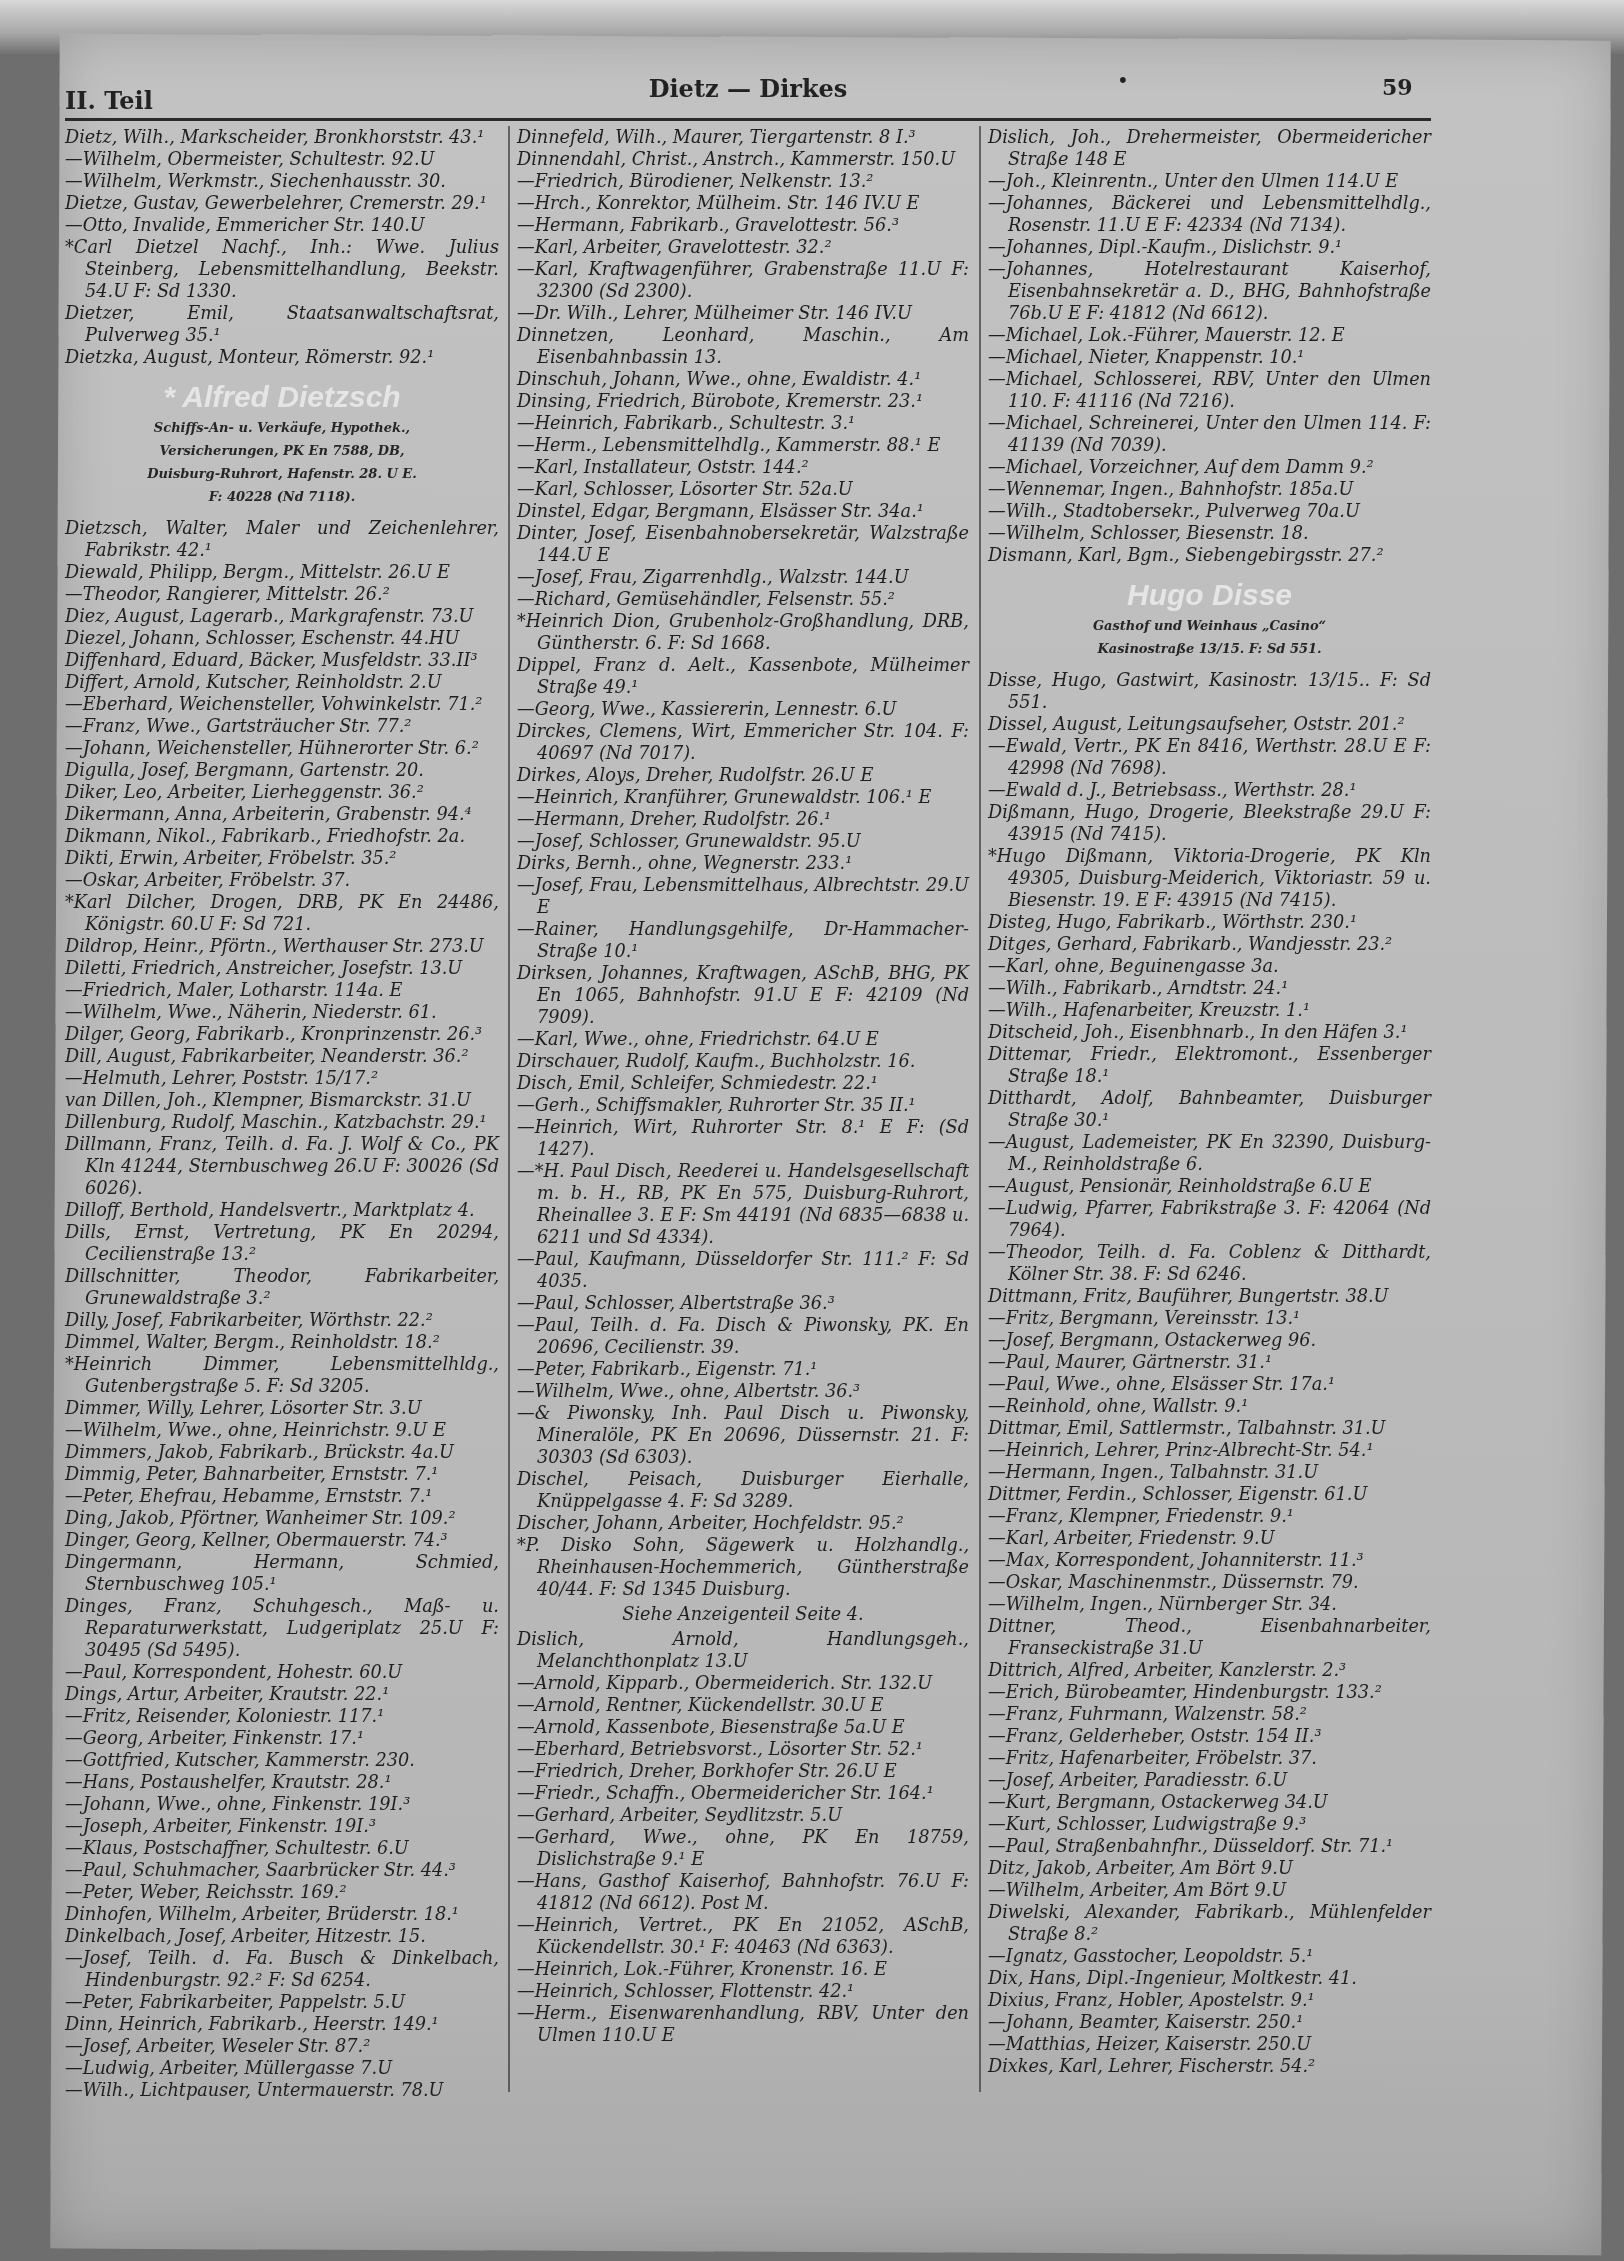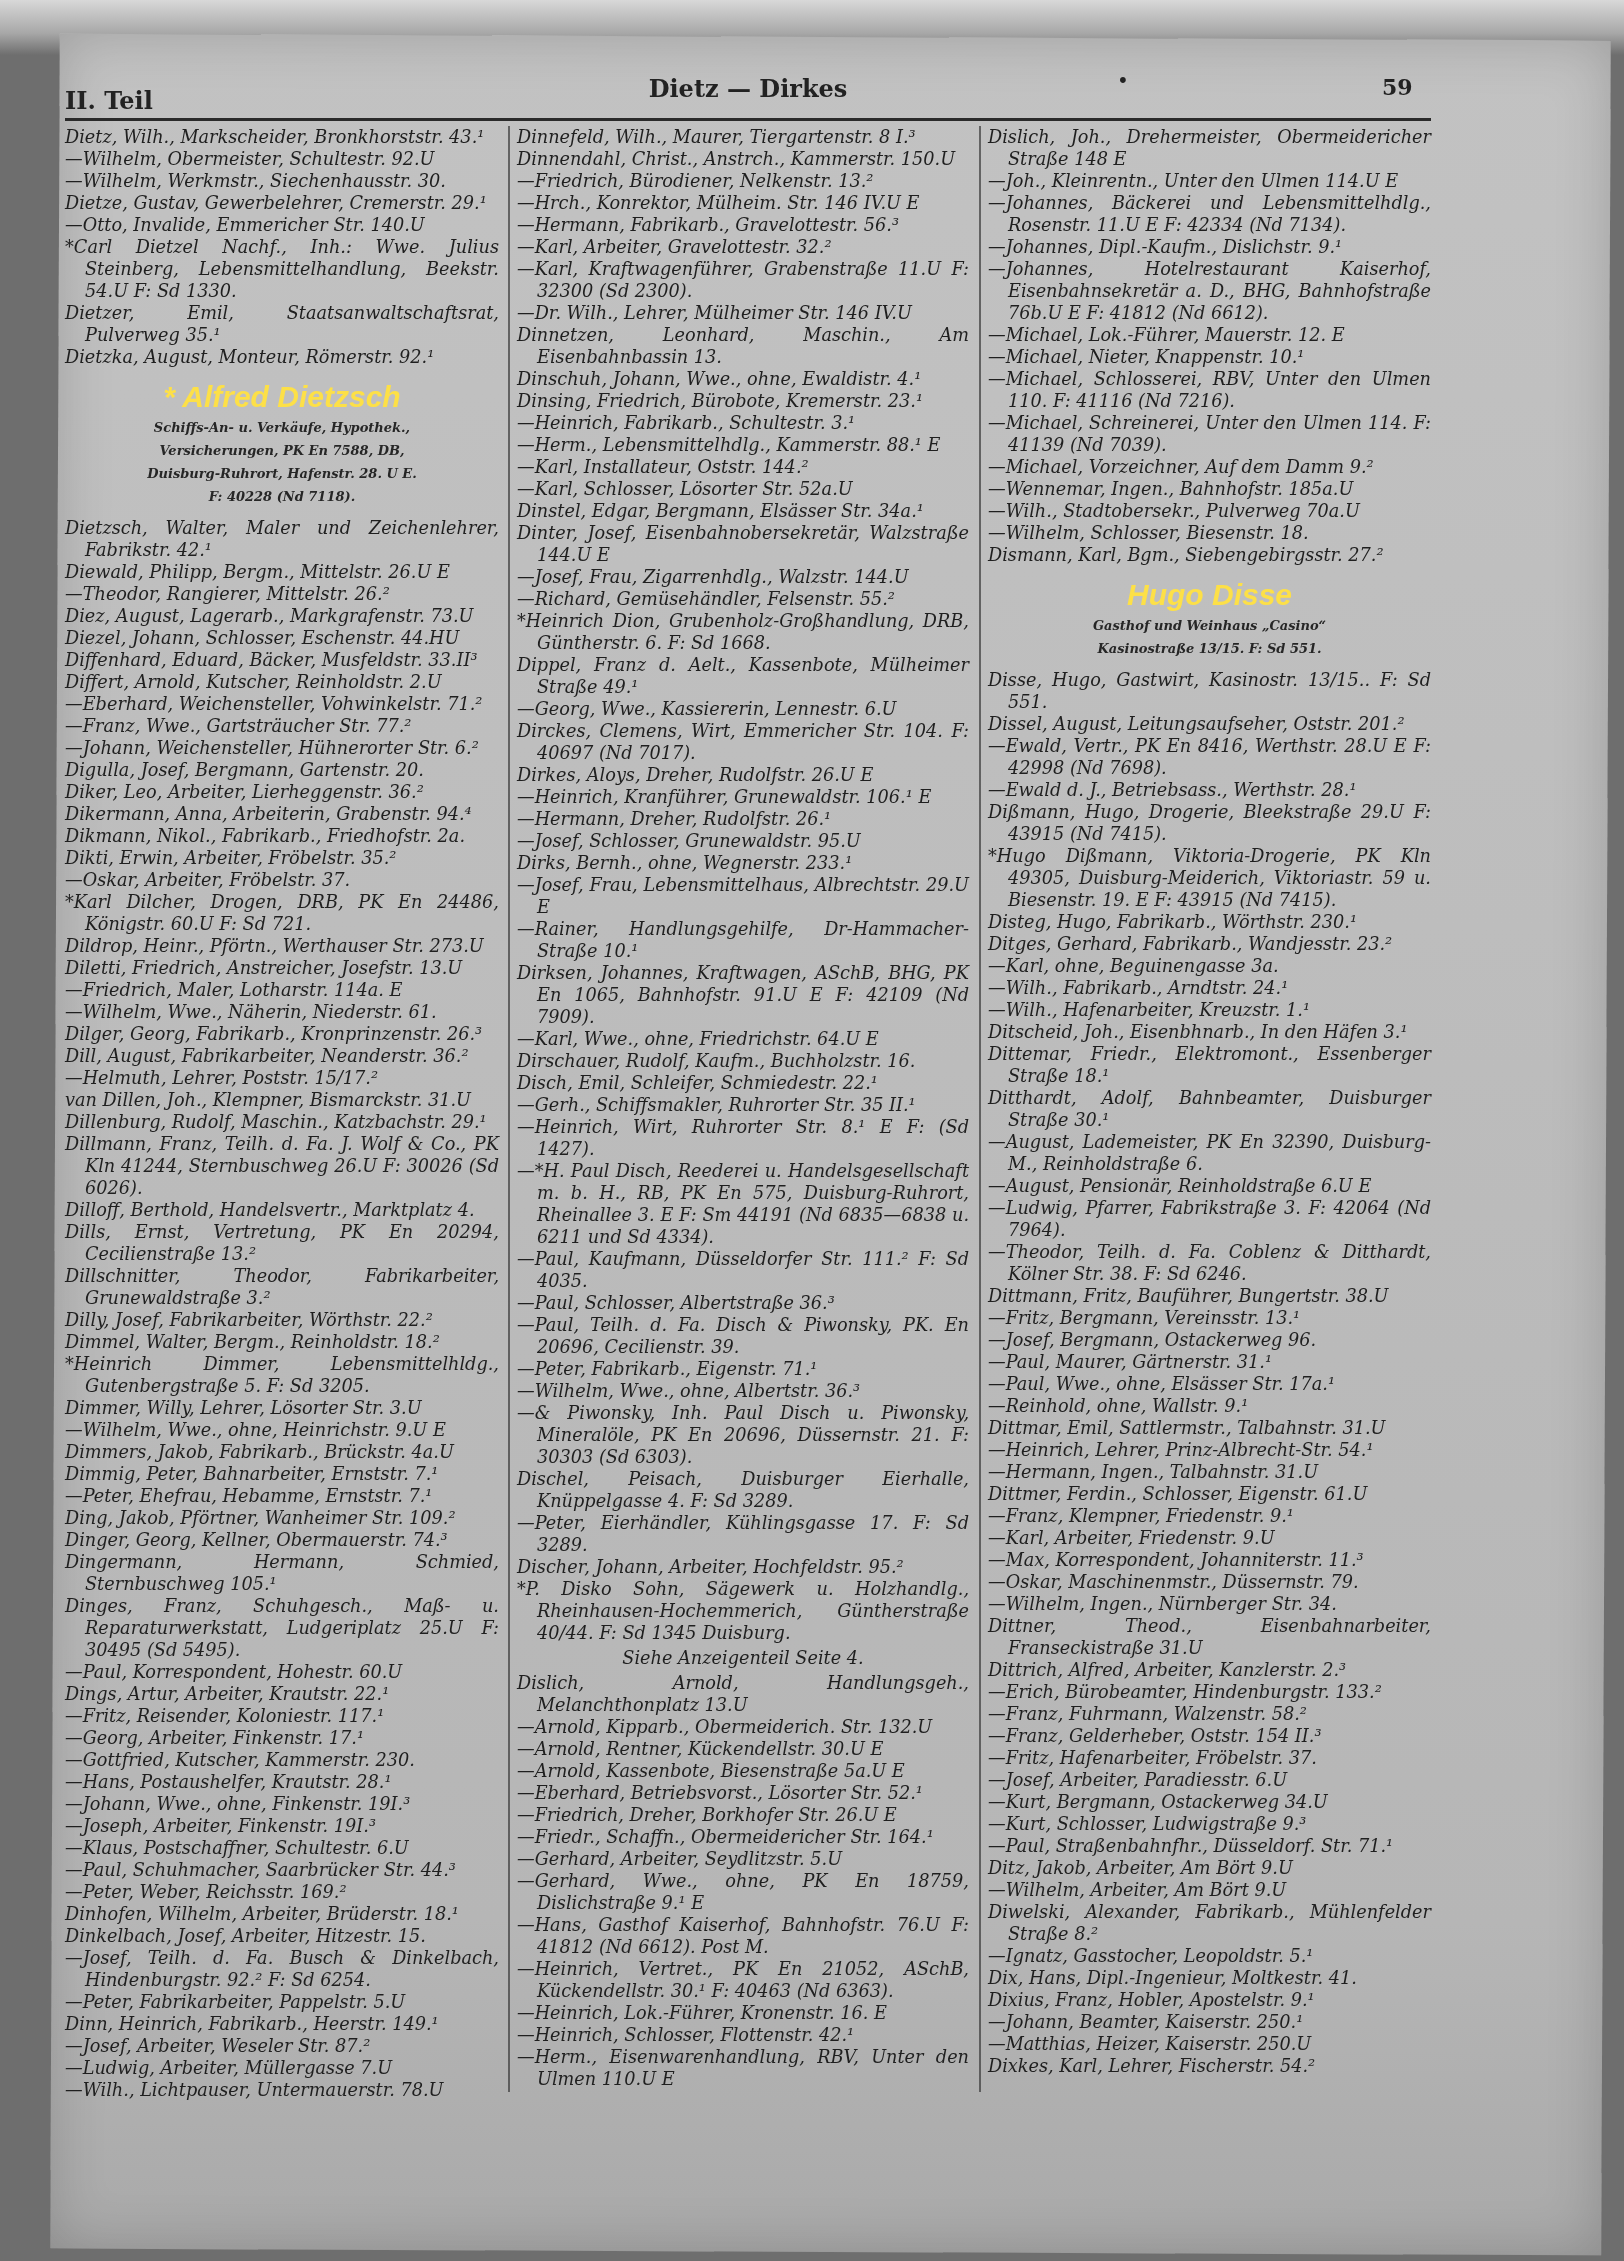--- a/index.html
+++ b/index.html
@@ -35,21 +35,21 @@
   .col1 { left: 0; width: 434px; }
   .col2 { left: 452px; width: 452px; }
   .col3 { left: 923px; width: 443px; }
   .vline { position: absolute; top: 0; width: 1.8px; height: 1966px; background: #3a3a3a; opacity: 0.7; }
   .vline.a { left: 443px; }
   .vline.b { left: 914px; }
   .entry { text-indent: -20px; padding-left: 20px; text-align: justify; margin: 0; }
   .entry.sub::before { content: "—"; }
   .note { text-align: center; margin: 3px; }
   .ad { text-align: center; margin: 9.2px 0 9.2px 0; }
-  .ad .name { font-family: "Liberation Sans", sans-serif; font-weight: bold; font-size: 30px; line-height: 39px; color: #fde047; }
+  .ad .name { font-family: "Liberation Sans", sans-serif; font-weight: bold; font-size: 30px; line-height: 39px; color: #e5e5e5; }
   .ad .line { font-family: "DejaVu Serif", serif; font-weight: bold; font-size: 13px; line-height: 23px; color: #262626; }
 </style>
 </head>
 <body>
 
 <div class="page-edge"></div>
 <div class="page"></div>
 
 <div class="header">
   <span class="part">II. Teil</span>
@@ -178,21 +178,20 @@
       <p class="entry sub">Gerh., Schiffsmakler, Ruhrorter Str. 35 II.¹</p>
       <p class="entry sub">Heinrich, Wirt, Ruhrorter Str. 8.¹ E F: (Sd 1427).</p>
       <p class="entry sub">*H. Paul Disch, Reederei u. Handelsgesellschaft m. b. H., RB, PK En 575, Duisburg-Ruhrort, Rheinallee 3. E F: Sm 44191 (Nd 6835—6838 u. 6211 und Sd 4334).</p>
       <p class="entry sub">Paul, Kaufmann, Düsseldorfer Str. 111.² F: Sd 4035.</p>
       <p class="entry sub">Paul, Schlosser, Albertstraße 36.³</p>
       <p class="entry sub">Paul, Teilh. d. Fa. Disch &amp; Piwonsky, PK. En 20696, Cecilienstr. 39.</p>
       <p class="entry sub">Peter, Fabrikarb., Eigenstr. 71.¹</p>
       <p class="entry sub">Wilhelm, Wwe., ohne, Albertstr. 36.³</p>
       <p class="entry sub">&amp; Piwonsky, Inh. Paul Disch u. Piwonsky, Mineralöle, PK En 20696, Düssernstr. 21. F: 30303 (Sd 6303).</p>
       <p class="entry">Dischel, Peisach, Duisburger Eierhalle, Knüppelgasse 4. F: Sd 3289.</p>
-      <p class="entry sub">Peter, Eierhändler, Kühlingsgasse 17. F: Sd 3289.</p>
       <p class="entry">Discher, Johann, Arbeiter, Hochfeldstr. 95.²</p>
       <p class="entry">*P. Disko Sohn, Sägewerk u. Holzhandlg., Rheinhausen-Hochemmerich, Güntherstraße 40/44. F: Sd 1345 Duisburg.</p>
       <p class="note">Siehe Anzeigenteil Seite 4.</p>
       <p class="entry">Dislich, Arnold, Handlungsgeh., Melanchthonplatz 13.U</p>
       <p class="entry sub">Arnold, Kipparb., Obermeiderich. Str. 132.U</p>
       <p class="entry sub">Arnold, Rentner, Kückendellstr. 30.U E</p>
       <p class="entry sub">Arnold, Kassenbote, Biesenstraße 5a.U E</p>
       <p class="entry sub">Eberhard, Betriebsvorst., Lösorter Str. 52.¹</p>
       <p class="entry sub">Friedrich, Dreher, Borkhofer Str. 26.U E</p>
       <p class="entry sub">Friedr., Schaffn., Obermeidericher Str. 164.¹</p>

